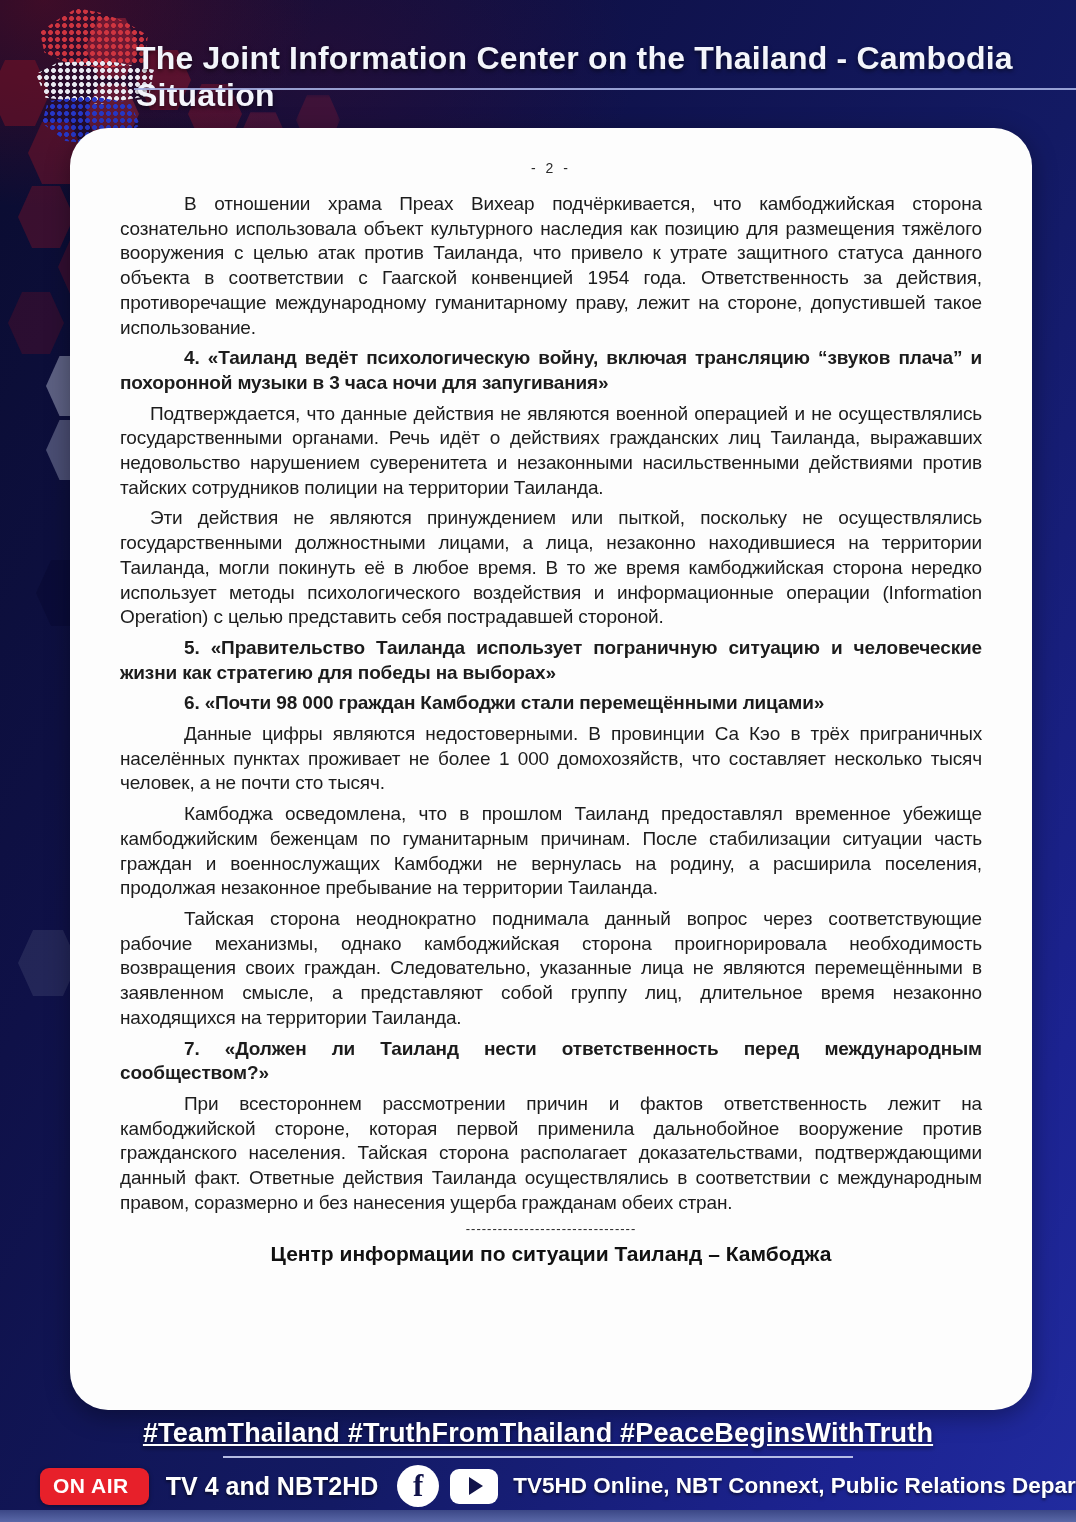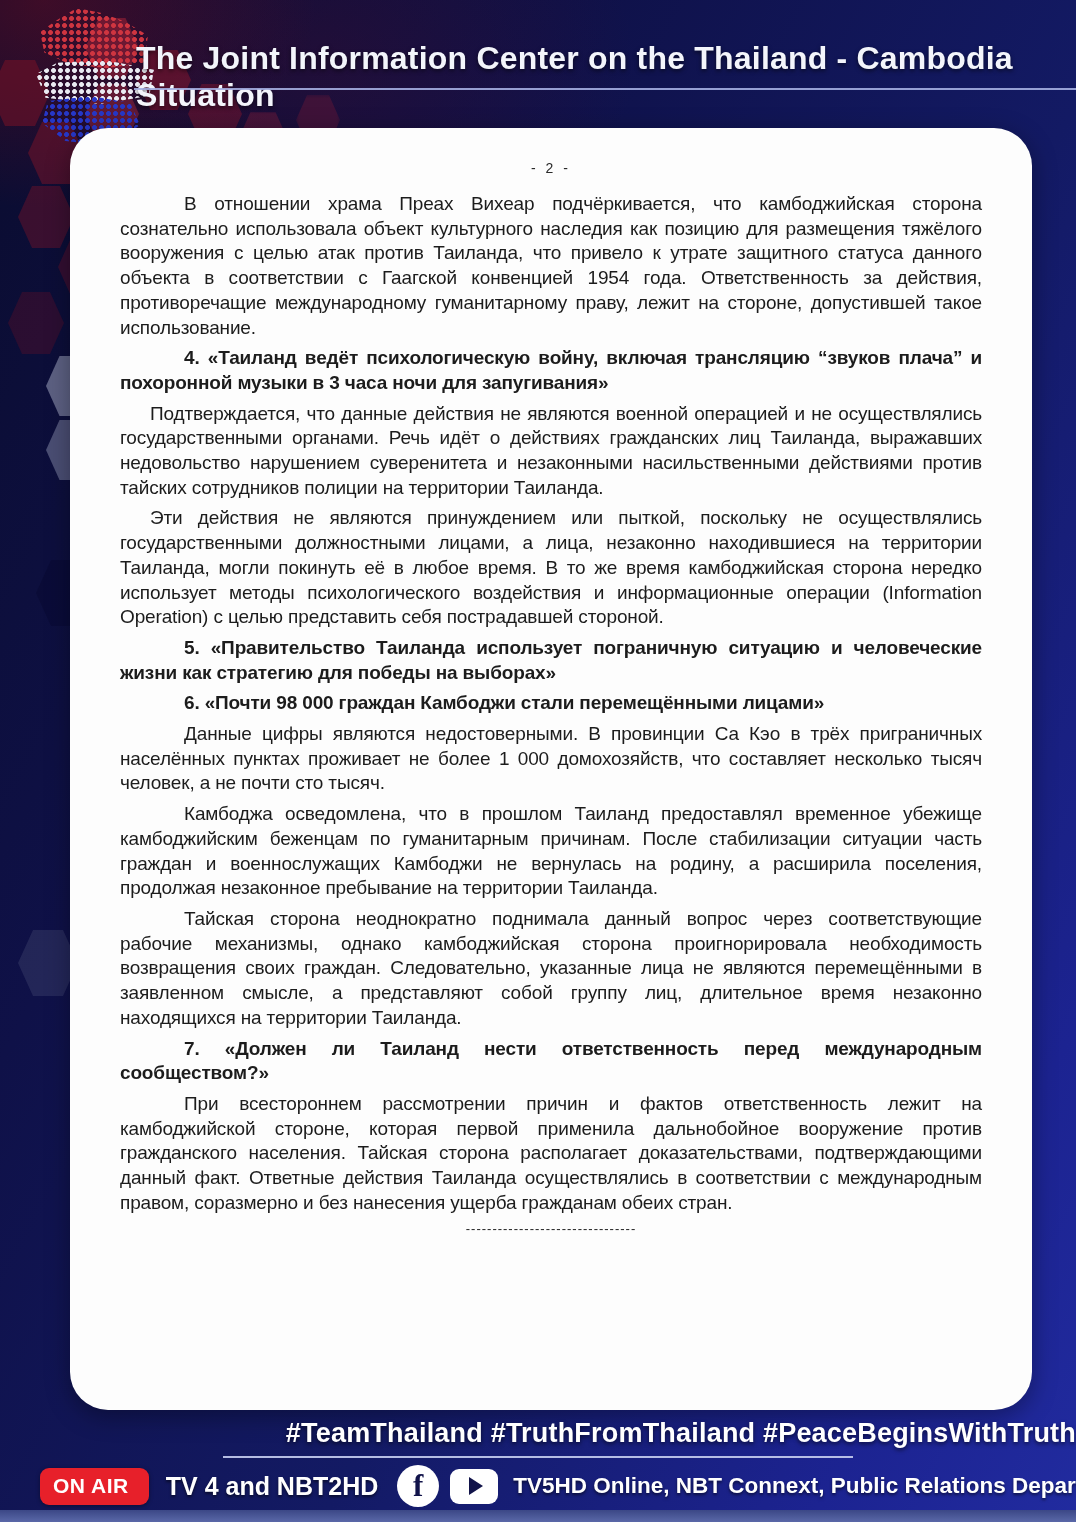--- a/index.html
+++ b/index.html
@@ -52,23 +52,24 @@
     text-align:center;color:#222;font-size:13px;letter-spacing:1px;
     margin:4px 0 2px 0;font-weight:400;
   }
   .signoff{{}}
   .signoff-line{
     text-align:center;color:#111;font-size:21px;font-weight:700;
     line-height:31px;margin:0;
   }
   
   .footer-hashtags{
-    position:absolute;top:1418px;left:0;width:100%;text-align:right;
+    position:absolute;top:1418px;left:0;width:100%;text-align:center;
     color:#fff;font-size:27px;font-weight:700;letter-spacing:.2px;
     text-shadow:0 2px 4px rgba(0,0,0,.6);
+    text-decoration:underline;
   }
   .footer-divider{position:absolute;top:1456px;left:223px;width:630px;height:2px;background:rgba(195,203,238,.92);}
   .footer-row{
     position:absolute;top:1464px;left:40px;width:996px;height:44px;
     display:flex;align-items:center;gap:11px;color:#fff;
     text-shadow:0 2px 3px rgba(0,0,0,.55);
   }
   .onair{
     background:#e7202a;border-radius:9px;padding:6px 20px 7px 13px;
     font-size:21px;font-weight:700;letter-spacing:.5px;color:#fff;flex:0 0 auto;
@@ -136,20 +137,21 @@
     <p class="p-head ind-lg">5. «Правительство Таиланда использует пограничную ситуацию и человеческие жизни как стратегию для победы на выборах»</p>
     <p class="p-head ind-lg">6. «Почти 98 000 граждан Камбоджи стали перемещёнными лицами»</p>
     <p class="ind-lg">Данные цифры являются недостоверными. В провинции Са Кэо в трёх приграничных населённых пунктах проживает не более 1 000 домохозяйств, что составляет несколько тысяч человек, а не почти сто тысяч.</p>
     <p class="ind-lg">Камбоджа осведомлена, что в прошлом Таиланд предоставлял временное убежище камбоджийским беженцам по гуманитарным причинам. После стабилизации ситуации часть граждан и военнослужащих Камбоджи не вернулась на родину, а расширила поселения, продолжая незаконное пребывание на территории Таиланда.</p>
     <p class="ind-lg">Тайская сторона неоднократно поднимала данный вопрос через соответствующие рабочие механизмы, однако камбоджийская сторона проигнорировала необходимость возвращения своих граждан. Следовательно, указанные лица не являются перемещёнными в заявленном смысле, а представляют собой группу лиц, длительное время незаконно находящихся на территории Таиланда.</p>
     <p class="p-head ind-lg">7. «Должен ли Таиланд нести ответственность перед международным сообществом?»</p>
     <p class="ind-lg">При всестороннем рассмотрении причин и фактов ответственность лежит на камбоджийской стороне, которая первой применила дальнобойное вооружение против гражданского населения. Тайская сторона располагает доказательствами, подтверждающими данный факт. Ответные действия Таиланда осуществлялись в соответствии с международным правом, соразмерно и без нанесения ущерба гражданам обеих стран.</p>
   </div>
   <div class="sep-dashes">--------------------------------</div>
   <div class="signoff">
+    <p class="signoff-line">Центр информации по ситуации Таиланд – Камбоджа</p>
   </div>
 </div>
 
 <div class="footer-hashtags">#TeamThailand #TruthFromThailand #PeaceBeginsWithTruth</div>
 <div class="footer-divider"></div>
 <div class="footer-row">
   <span class="onair">ON AIR</span>
   <span class="channels">TV 4 and NBT2HD</span>
   <span class="fb-icon">f</span>
   <span class="yt-icon">

